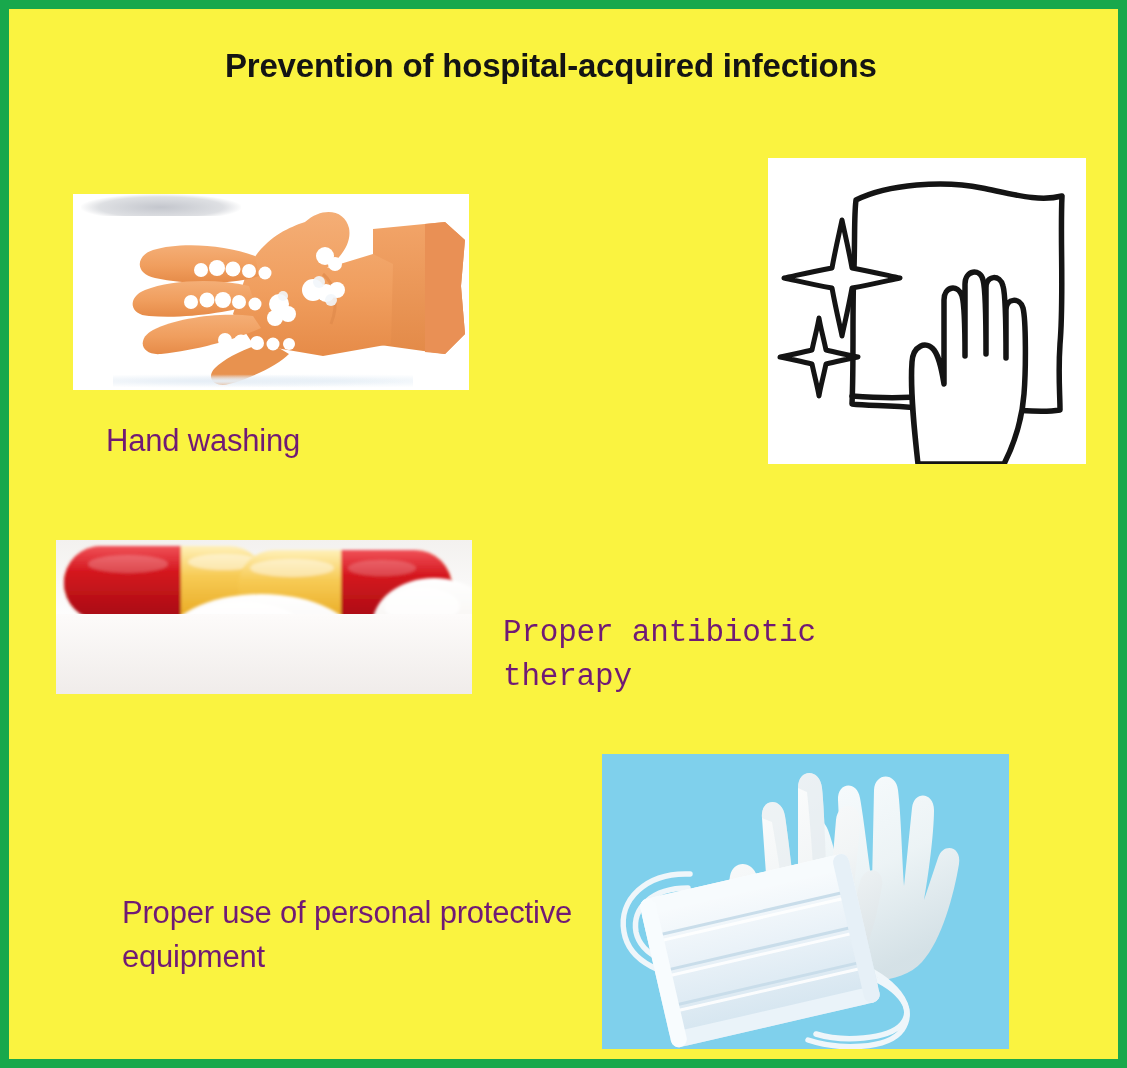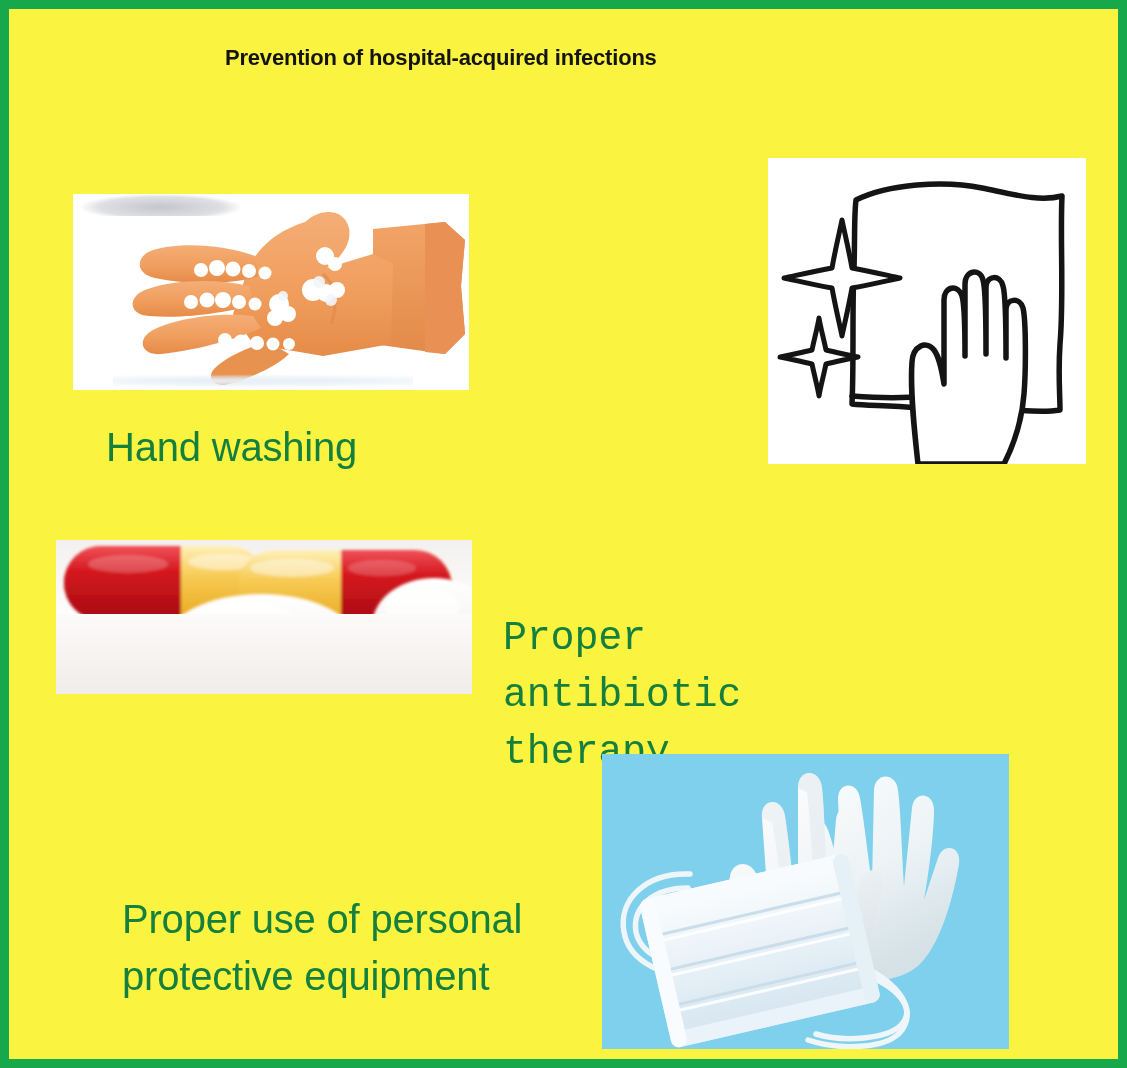--- a/index.html
+++ b/index.html
@@ -20,32 +20,32 @@
     border: 9px solid #18A84C;
     overflow: hidden;
   }
 
   
   #title {
     position: absolute;
     left: 216px;
     top: 34px;
     width: 680px;
-    font-size: 22px;
+    font-size: 33px;
     font-weight: bold;
     line-height: 1.38;
     color: #141414;
     letter-spacing: -0.2px;
   }
 
   
   .caption {
     position: absolute;
-    color: #15803d;
-    font-size: 40px;
+    color: #701a75;
+    font-size: 31px;
     line-height: 1.42;
     letter-spacing: -0.2px;
   }
   #cap-handwash { left: 97px;  top: 410px; width: 420px; }
   #cap-disinfect{ left: 746px; top: 490px; width: 340px; }
   #cap-antibio  { left: 494px; top: 602px; width: 360px; font-family: Liberation Mono, monospace; }
   #cap-ppe      { left: 113px; top: 882px; width: 500px; }
 
   
   .photo {

